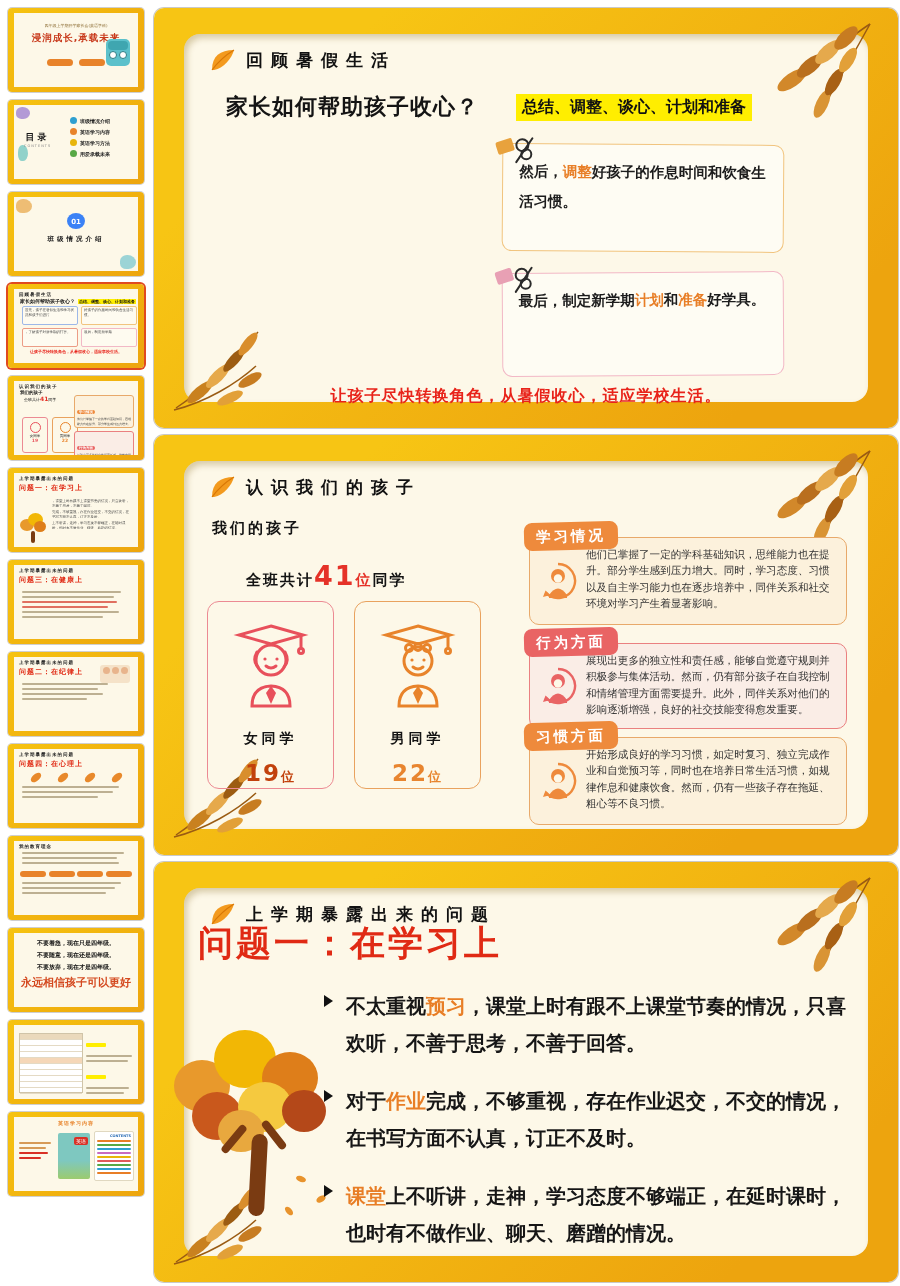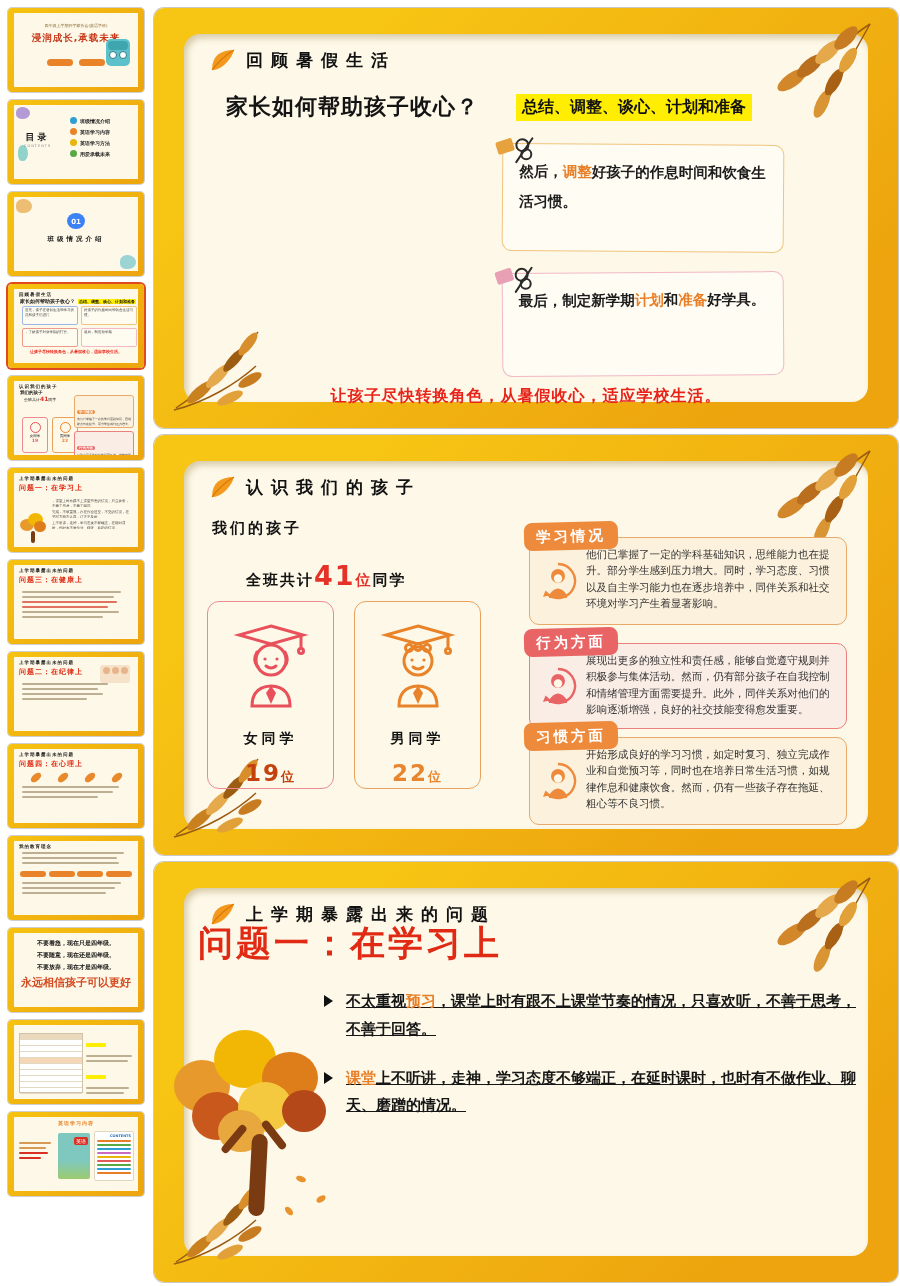--- a/index.html
+++ b/index.html
@@ -134,21 +134,21 @@
   .sp0{top:76px;height:88px;border:1.2px solid #E8A96A;background:#FCF1DC;}
   .sp1{top:182px;height:86px;border:1.2px solid #EA8080;background:#FAEDE6;}
   .sp2{top:276px;height:88px;border:1.2px solid #E8A96A;background:#FCF1DC;}
   .s2-badge{position:absolute;left:-6px;top:-16px;color:#fff;font-size:14.5px;font-weight:bold;letter-spacing:3px;
             padding:3px 12px;border-radius:8px;transform:rotate(-1.5deg);}
   .sp0 .s2-badge,.sp2 .s2-badge{background:#EE8A3C;} .sp1 .s2-badge{background:#E96464;}
   .s2-avatar{position:absolute;left:8px;top:50%;margin-top:-20px;}
   
   .s3-title{position:absolute;left:14px;top:32px;font-size:35px;font-weight:bold;color:#E02A14;letter-spacing:3px;}
   .s3-bullets{position:absolute;left:162px;top:100px;width:512px;}
-  .s3-b{position:relative;margin-bottom:21px;font-size:15px;font-weight:bold;line-height:1.85;color:#161616;text-decoration:underline;}
+  .s3-b{position:relative;margin-bottom:21px;font-size:20px;font-weight:bold;line-height:1.85;color:#161616;}
   .s3-b .em{color:#E87E26;}
   .s3-b .arrow{position:absolute;left:-22px;top:7px;width:0;height:0;border-left:9px solid #111;border-top:6px solid transparent;border-bottom:6px solid transparent;}
   .tree{position:absolute;left:-18px;top:138px;width:190px;height:210px;}
   .tree .c{position:absolute;border-radius:50%;}
   .tree .trunk{position:absolute;left:84px;top:108px;width:16px;height:82px;background:#7A3B12;border-radius:8px;transform:rotate(3deg);}
   .tree .br{position:absolute;width:8px;height:34px;background:#7A3B12;border-radius:4px;}
   .tree .fall{position:absolute;width:10px;height:6px;border-radius:60% 40%;background:#E8932C;}
 </style>
 </head>
 <body>
@@ -607,19 +607,20 @@
           <span class="trunk"></span>
           <span class="br" style="left:64px;top:96px;transform:rotate(40deg)"></span>
           <span class="br" style="left:104px;top:92px;transform:rotate(-38deg)"></span>
           <span class="fall" style="left:130px;top:150px;transform:rotate(30deg)"></span>
           <span class="fall" style="left:150px;top:170px;transform:rotate(-20deg)"></span>
           <span class="fall" style="left:118px;top:182px;transform:rotate(60deg)"></span>
         </div>
 
         <div class="s3-bullets">
           <div class="s3-b"><span class="arrow"></span><span>不太重视</span><span class="em">预习</span><span>，课堂上时有跟不上课堂节奏的情况，只喜欢听，不善于思考，不善于回答。</span></div>
+          <div class="s3-b"><span class="arrow"></span><span>对于</span><span class="em">作业</span><span>完成，不够重视，存在作业迟交，不交的情况，在书写方面不认真，订正不及时。</span></div>
           <div class="s3-b"><span class="arrow"></span><span></span><span class="em">课堂</span><span>上不听讲，走神，学习态度不够端正，在延时课时，也时有不做作业、聊天、磨蹭的情况。</span></div>
         </div>
       </div>
     </div>
 
   </div>
 </div>
 
 </body></html>

